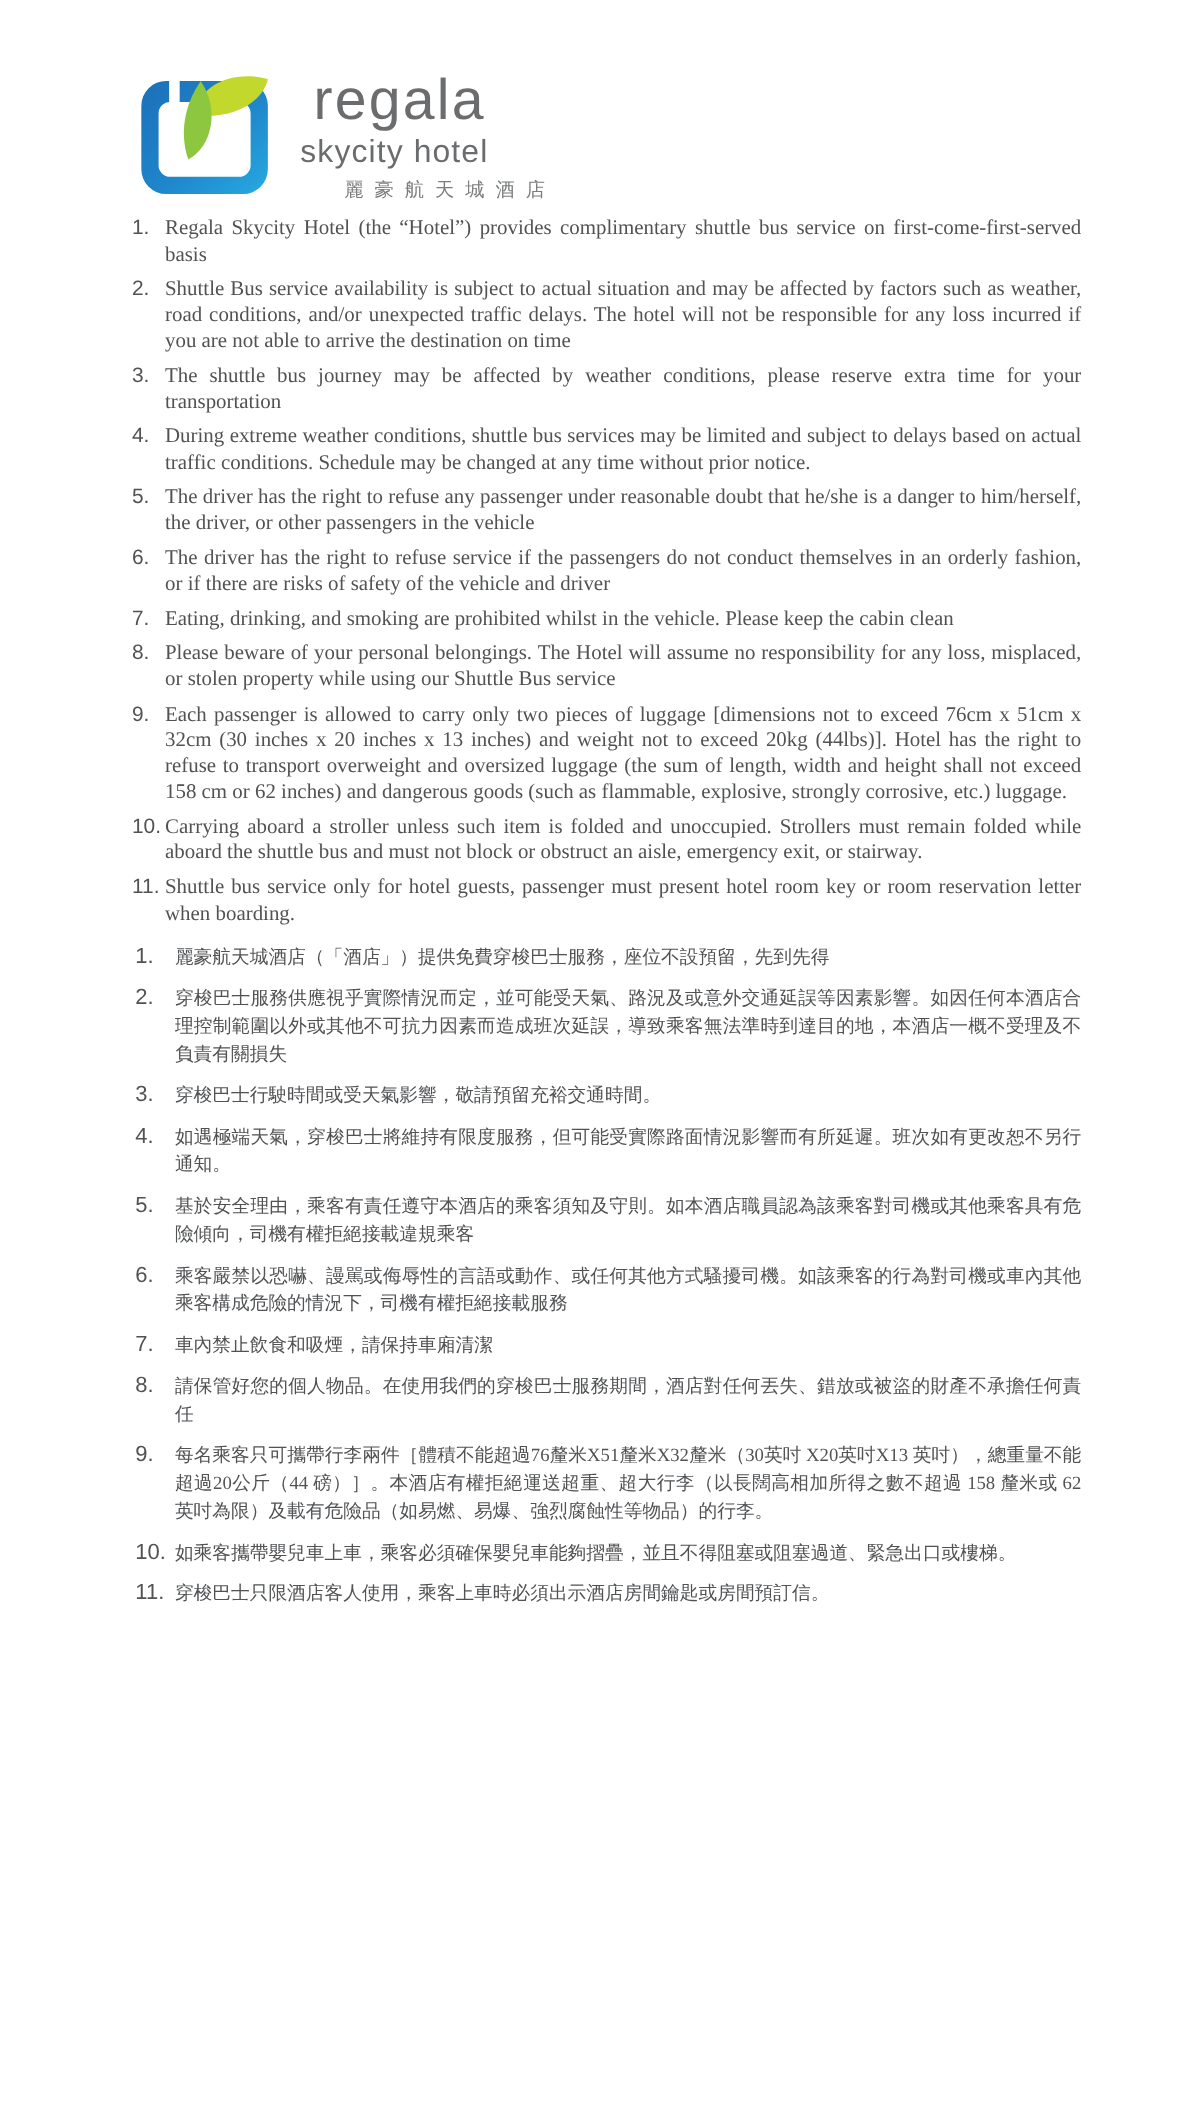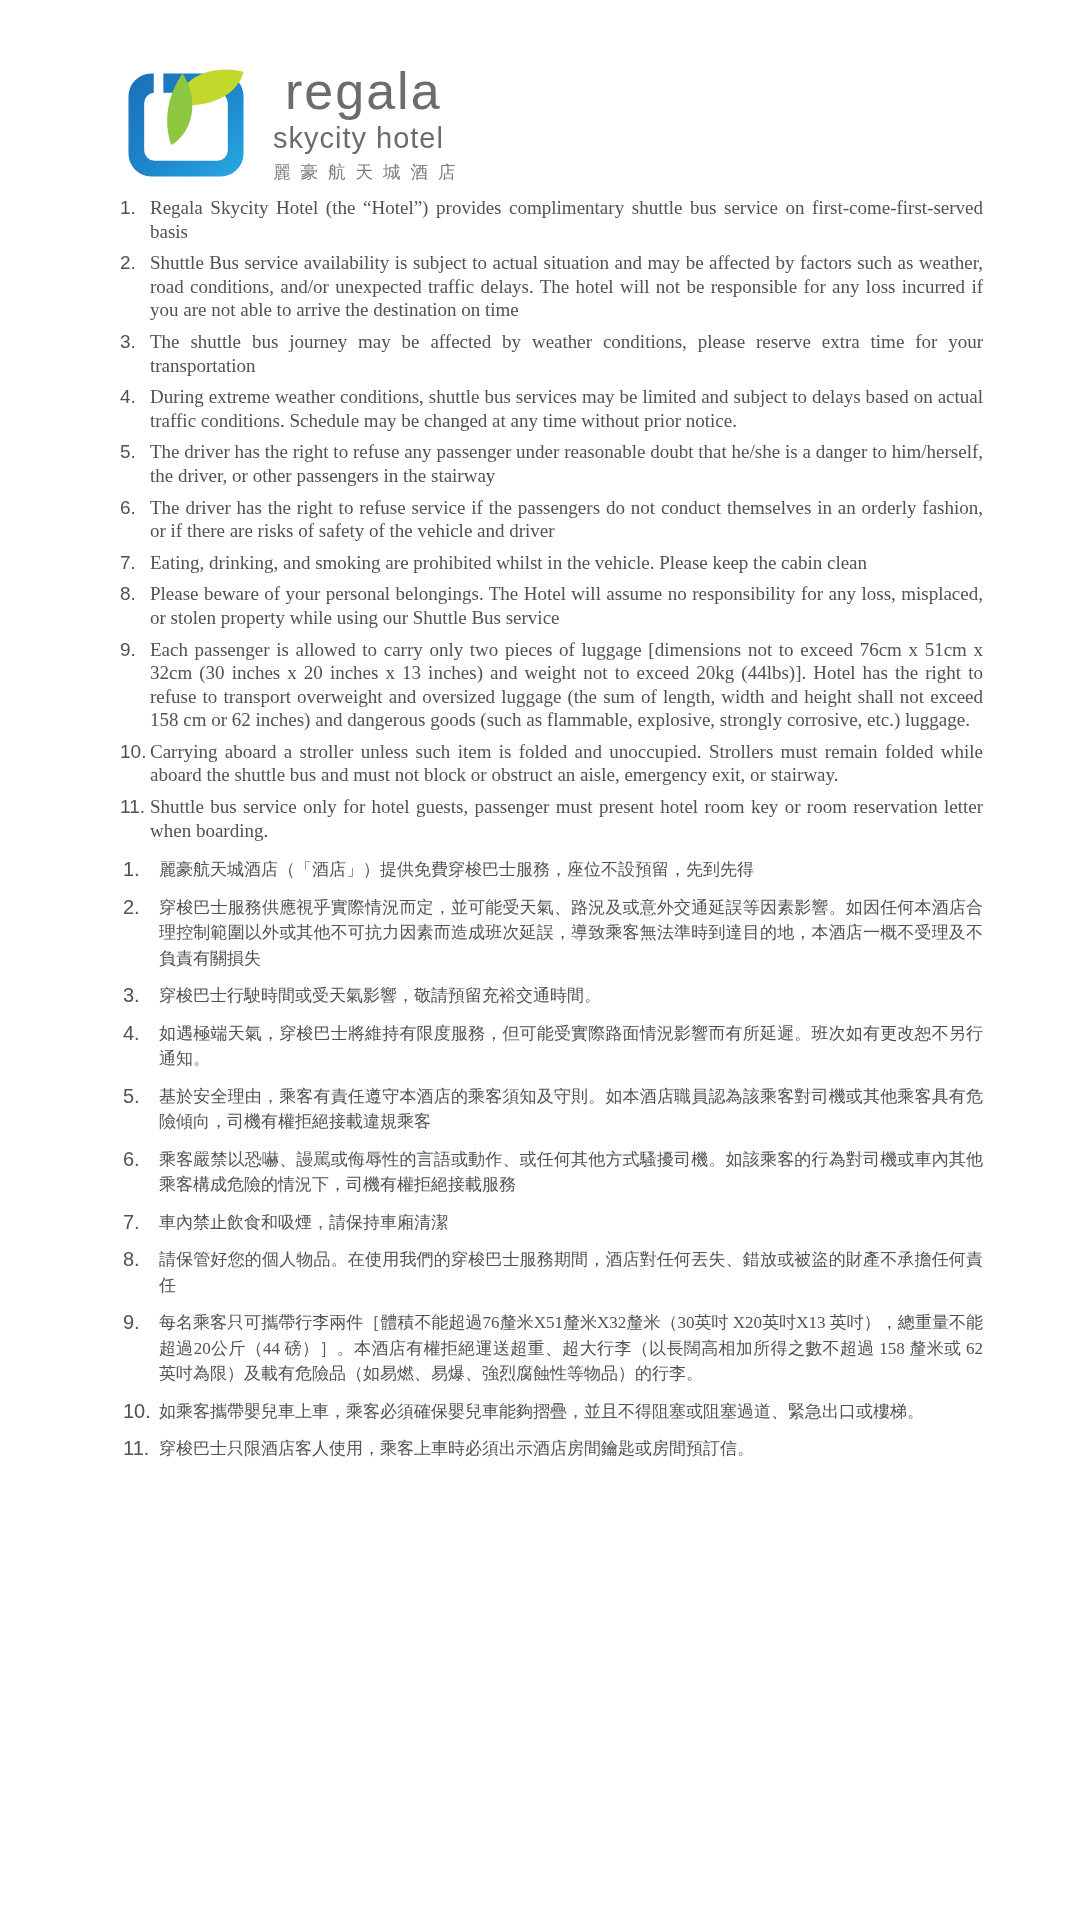--- a/index.html
+++ b/index.html
@@ -34,20 +34,21 @@
     letter-spacing:1px;
     color:#6a6c6e;
     margin-top:4px;
   }
   .brand-zh{
     font-size:17.5px;
     line-height:22px;
     letter-spacing:10px;
     color:#7a7c7e;
     margin-top:6px;
+    margin-left:40px;
   }
   
   .content{
     padding:0 97px 0 120px;
   }
   .section-heading-en{
     margin:74px 0 0 0;
     font-size:31px;
     line-height:36px;
     font-weight:bold;
@@ -134,21 +135,21 @@
             <span class="txt">The shuttle bus journey may be affected by weather conditions, please reserve extra time for your transportation</span>
           </div>
 
           <div class="rule-item">
             <span class="num">4.</span>
             <span class="txt">During extreme weather conditions, shuttle bus services may be limited and subject to delays based on actual traffic conditions. Schedule may be changed at any time without prior notice.</span>
           </div>
 
           <div class="rule-item">
             <span class="num">5.</span>
-            <span class="txt">The driver has the right to refuse any passenger under reasonable doubt that he/she is a danger to him/herself, the driver, or other passengers in the stairway</span>
+            <span class="txt">The driver has the right to refuse any passenger under reasonable doubt that he/she is a danger to him/herself, the driver, or other passengers in the vehicle</span>
           </div>
 
           <div class="rule-item">
             <span class="num">6.</span>
             <span class="txt">The driver has the right to refuse service if the passengers do not conduct themselves in an orderly fashion, or if there are risks of safety of the vehicle and driver</span>
           </div>
 
           <div class="rule-item">
             <span class="num">7.</span>
             <span class="txt">Eating, drinking, and smoking are prohibited whilst in the vehicle. Please keep the cabin clean</span>

